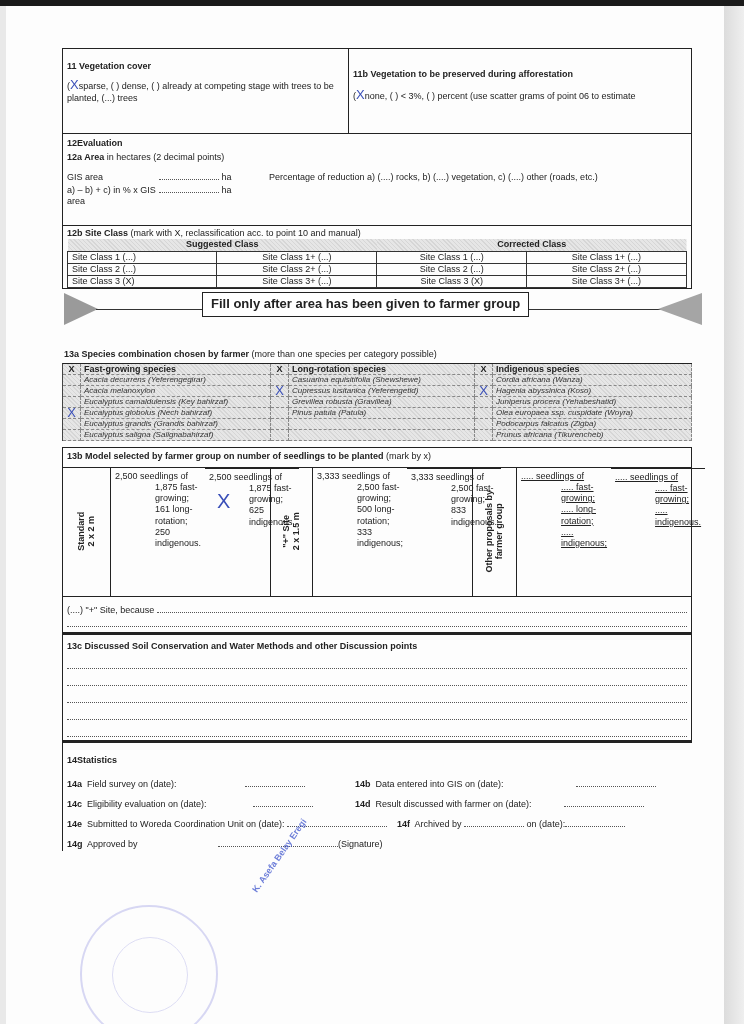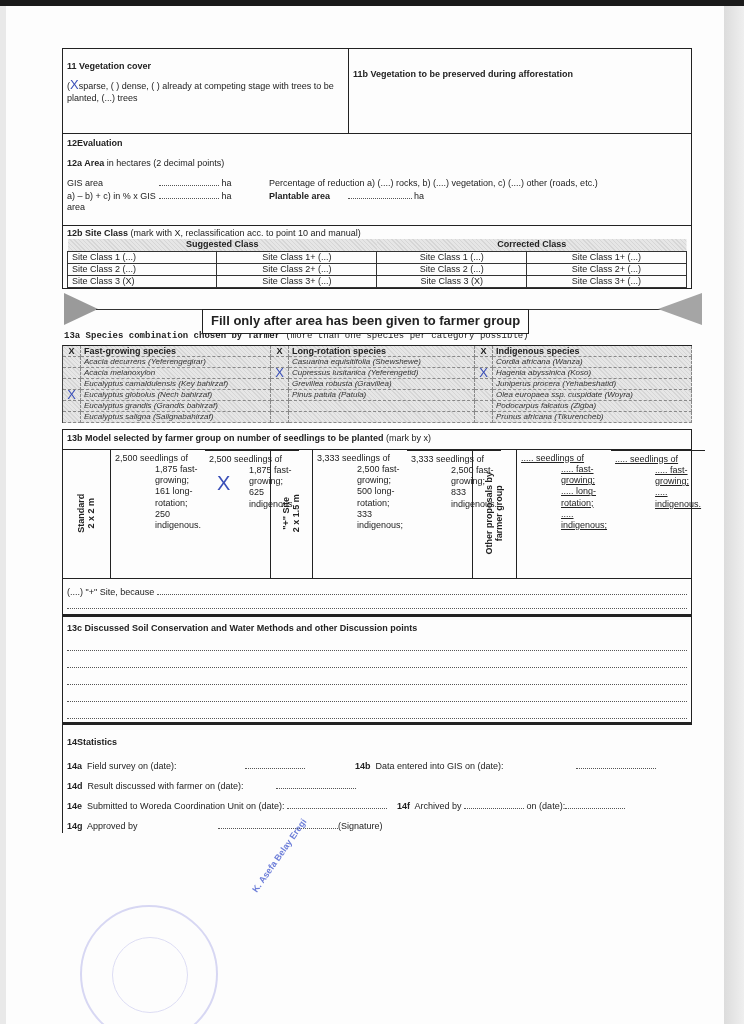--- a/index.html
+++ b/index.html
@@ -13,32 +13,32 @@
   .b { font-weight: bold; }
   .row { display: flex; }
   .mark { color: #3a4fb8; font-weight: normal; font-size: 13px; line-height: 9px; }
   .dots { display: inline-block; border-bottom: 1px dotted #555; height: 8px; vertical-align: baseline; }
   .shade { background: repeating-linear-gradient(45deg, #d6d6d6 0 1px, #e6e6e6 1px 3px); }
   .s11 { display: flex; height: 86px; }
   .s11 > div { padding: 12px 4px 4px 4px; }
   .s11 .l { width: 286px; border-right: 1.2px solid #222; }
   .s11 .r { flex: 1; padding-top: 20px; }
   .s12 { padding: 4px; height: 92px; border-top: none; }
-  .s12 .line { margin-top: 9px; }
+  .s12 .line { margin-top: 3px; }
   .gis { display: grid; grid-template-columns: 92px 110px 1fr; margin-top: 8px; row-gap: 2px; }
   .s12b { padding: 2px 4px 0 4px; border-top: none; }
   .sc-table { width: 100%; border-collapse: collapse; margin-top: 0; font-size: 9px; }
   .sc-table td { border: 1px solid #333; padding: 0 4px; height: 11px; }
   .sc-table th { font-weight: bold; height: 10px; text-align: center; }
   .banner { position: relative; height: 40px; }
   .banner .tri-l { position: absolute; left: 2px; top: 4px; width: 0; height: 0; border-top: 16px solid transparent; border-bottom: 16px solid transparent; border-left: 34px solid #9a9a9a; }
   .banner .tri-r { position: absolute; right: -10px; top: 4px; width: 0; height: 0; border-top: 16px solid transparent; border-bottom: 16px solid transparent; border-right: 44px solid #a5a5a5; }
   .banner .hline { position: absolute; left: 34px; right: 30px; top: 20px; border-top: 1.2px solid #333; }
-  .banner .label { position: absolute; left: 140px; top: 20px; background: #fff; border: 1.2px solid #222; padding: 3px 8px; font-size: 13px; font-weight: bold; white-space: nowrap; }
-  .s13a-title { margin: 2px 0 2px 2px; font-family: Liberation Mono, monospace; }
+  .banner .label { position: absolute; left: 140px; top: 3px; background: #fff; border: 1.2px solid #222; padding: 3px 8px; font-size: 13px; font-weight: bold; white-space: nowrap; }
+  .s13a-title { margin: 20px 0 2px 2px; }
   .species { display: grid; grid-template-columns: 18px 190px 18px 186px 18px 1fr; border-top: 1.2px solid #222; border-left: 1px solid #444; font-size: 8px; }
   .species > div { border-bottom: 1px dashed #888; border-right: 1px dashed #888; height: 11px; padding: 0 3px; white-space: nowrap; overflow: hidden; }
   .species .hd { font-weight: bold; font-size: 9px; font-style: normal; }
   .species .sp { font-style: italic; color: #333; }
   .species .x { text-align: center; padding: 0; }
   .s13b { margin-top: 6px; }
   .s13b-title { padding: 3px 4px; border: 1.2px solid #222; border-bottom: none; height: 20px; }
   .models { display: grid; grid-template-columns: 50px 160px 45px 160px 1fr 45px; display: flex; border: 1.2px solid #222; height: 130px; }
   .vlabel { width: 48px; border-right: 1.2px solid #222; display: flex; align-items: center; justify-content: center; }
   .vlabel span { transform: rotate(-90deg); white-space: nowrap; font-weight: bold; text-align: center; font-size: 9px; line-height: 1.15; }
@@ -66,33 +66,33 @@
 
 <div class="sheet">
 
   <div class="box s11">
     <div class="l">
       <div class="b">11 Vegetation cover</div>
       <div style="margin-top:8px">(<span class="mark">X</span><span>sparse, (  ) dense, (  ) already at competing stage with trees to be planted, (...) trees</span></div>
     </div>
     <div class="r">
       <div class="b">11b Vegetation to be preserved during afforestation</div>
+      <div style="margin-top:10px">(<span class="mark">X</span><span>none, (  ) &lt; 3%, (  ) percent (use scatter grams of point 06 to estimate</span></div>
     </div>
   </div>
 
   <div class="box s12">
     <div class="b">12Evaluation</div>
     <div class="line"><span class="b">12a Area</span> <span>in hectares (2 decimal points)</span></div>
     <div class="gis">
       <span>GIS area</span>
       <span><span class="dots" style="width:60px"></span> <span>ha</span></span>
       <span>Percentage of reduction a) (....) rocks, b) (....) vegetation, c) (....) other (roads, etc.)</span>
       <span>a) – b) + c) in % x GIS area</span>
       <span><span class="dots" style="width:60px"></span> <span>ha</span></span>
-      <span><span class="b">Plantable area</span> &nbsp;&nbsp;&nbsp;&nbsp;&nbsp;&nbsp;<span class="dots" style="width:64px"></span> <span>ha</span></span>
     </div>
   </div>
 
   <div class="box s12b">
     <div><span class="b">12b Site Class</span> <span>(mark with X, reclassification acc. to point 10 and manual)</span></div>
     <table class="sc-table">
       <tbody>
           <tr class="shade">
         <th colspan="2">Suggested Class</th>
         <th colspan="2">Corrected Class</th>
@@ -249,20 +249,21 @@
     <span class="fill" style="margin-top:6px"></span>
   </div>
 
   <div class="s14">
     <div class="b" style="margin-bottom:4px">14Statistics</div>
     <div class="st-row">
       <span style="width:288px"><span class="k">14a</span>&nbsp; <span>Field survey on (date):</span> <span class="dots" style="width:60px;margin-left:66px"></span></span>
       <span><span class="k">14b</span>&nbsp; <span>Data entered into GIS on (date):</span> <span class="dots" style="width:80px;margin-left:70px"></span></span>
     </div>
     <div class="st-row">
+      <span style="width:288px"><span class="k">14c</span>&nbsp; <span>Eligibility evaluation on (date):</span> <span class="dots" style="width:60px;margin-left:44px"></span></span>
       <span><span class="k">14d</span>&nbsp; <span>Result discussed with farmer on (date):</span> <span class="dots" style="width:80px;margin-left:30px"></span></span>
     </div>
     <div class="st-row">
       <span><span class="k">14e</span>&nbsp; <span>Submitted to Woreda Coordination Unit on (date):</span> <span class="dots" style="width:100px"></span></span>
       <span style="margin-left:10px"><span class="k">14f</span>&nbsp; <span>Archived by</span> <span class="dots" style="width:60px"></span> <span>on (date):</span><span class="dots" style="width:60px"></span></span>
     </div>
     <div class="st-row">
       <span><span class="k">14g</span>&nbsp; <span>Approved by</span> <span class="dots" style="width:120px;margin-left:78px"></span><span>(Signature)</span></span>
     </div>
   </div>

